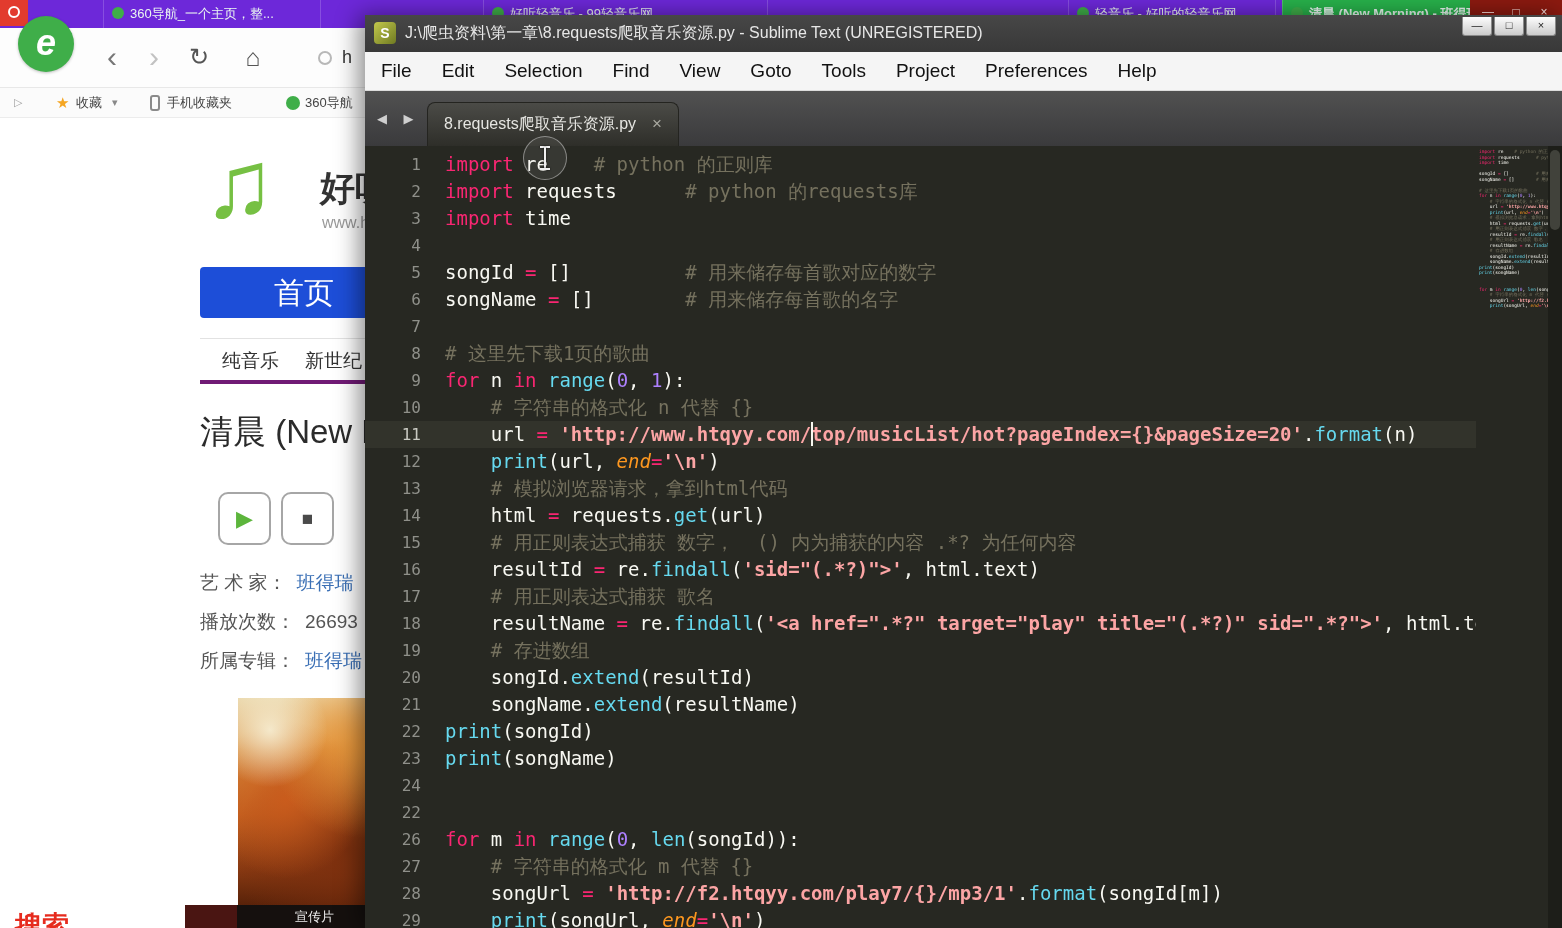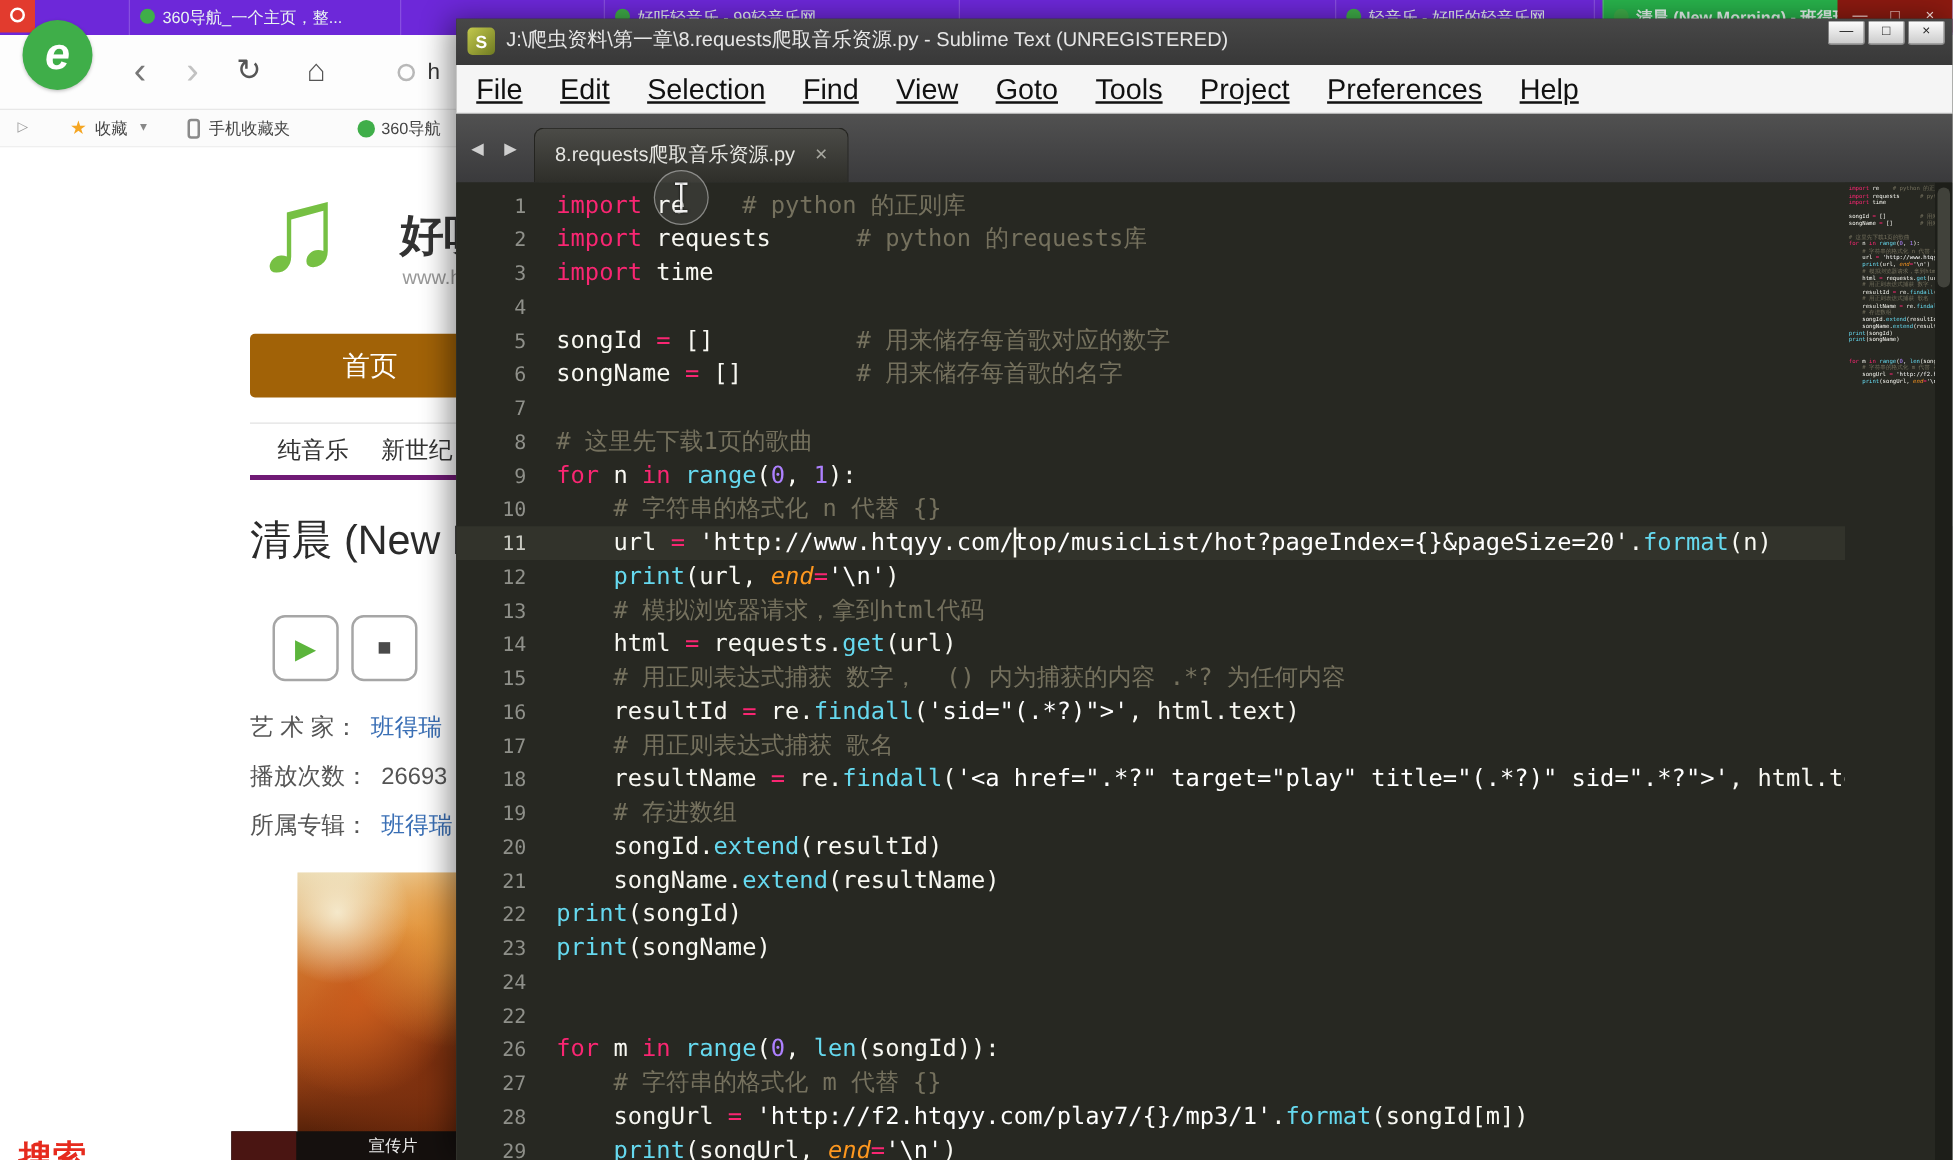--- a/index.html
+++ b/index.html
@@ -42,22 +42,22 @@
   .bm-chev { left:112px; color:#888; font-size:11px; }
   .phone-shape { position:absolute; left:150px; top:7px; width:10px; height:16px; border:2px solid #8a8a8a; border-radius:3px; }
   .bm-mobile { left:167px; }
   .bm-360dot { position:absolute; left:286px; top:8px; width:14px; height:14px; border-radius:50%; background:#3fae49; }
   .bm-360 { left:305px; }
 
   .br-page { position:absolute; left:0; top:118px; width:365px; height:810px; background:#ffffff; overflow:hidden; }
   .music-note { position:absolute; left:203px; top:18px; font-size:96px; color:#76c043; line-height:1; }
   .site-name { position:absolute; left:320px; top:47px; font-size:35px; color:#333; font-weight:bold; white-space:nowrap; }
   .site-url { position:absolute; left:322px; top:96px; font-size:16px; color:#999; white-space:nowrap; }
-  .home-btn { position:absolute; left:200px; top:149px; width:200px; height:51px; background:#a16207; color:#fff;
-              font-size:22px; text-align:left; padding-left:74px; line-height:51px; border-radius:4px; }
+  .home-btn { position:absolute; left:200px; top:149px; width:200px; height:51px; background:#1d4ed8; color:#fff;
+              font-size:30px; text-align:left; padding-left:74px; line-height:51px; border-radius:4px; }
   .pnav-strip { position:absolute; left:200px; top:220px; width:165px; height:46px; border-top:1px solid #e2e2e2; border-bottom:4px solid #701a75; padding-left:22px; line-height:44px; white-space:nowrap; }
   .pnav { display:inline-block; margin-right:26px; font-size:19px; color:#333; }
   .song-title { position:absolute; left:200px; top:292px; font-size:33px; color:#2b2b2b; white-space:nowrap; }
   .pbtn { position:absolute; top:374px; width:53px; height:53px; border:2px solid #a6a6a6; border-radius:10px; background:#fff; text-align:center; line-height:50px; }
   .pbtn-play { left:218px; color:#5cb53c; font-size:22px; }
   .pbtn-stop { left:281px; color:#4a4a4a; font-size:19px; }
   .song-info { position:absolute; left:200px; top:452px; font-size:19px; white-space:nowrap; }
   .inforow { margin-bottom:13px; line-height:26px; }
   .ilabel { color:#555; margin-right:10px; }
   .ival { color:#555; }
@@ -77,38 +77,38 @@
   
   .sublime { position:absolute; left:365px; top:15px; width:1197px; height:913px; box-shadow:-6px 0 22px rgba(0,0,0,.45); background:#272822; }
   .st-titlebar { position:absolute; left:0; top:0; right:0; height:37px; background:linear-gradient(#474747,#383838); }
   .st-icon { position:absolute; left:9px; top:7px; width:22px; height:22px; border-radius:4px;
              background:linear-gradient(135deg,#c3c94c,#6f7a22); color:#fff; font-size:14px; font-weight:bold; text-align:center; line-height:22px; }
   .st-title { position:absolute; left:40px; top:0; height:37px; line-height:36px; color:#e6e6e6; font-size:16px; white-space:nowrap; }
   .st-wc { position:absolute; right:6px; top:0; }
   .st-wc span { display:inline-block; width:30px; height:19px; margin-left:2px; background:linear-gradient(#fdfdfd,#cbcbcb);
                 border:1px solid #8a8a8a; border-top:none; border-radius:0 0 3px 3px; color:#222; font-size:11px; text-align:center; line-height:17px; }
   .st-menubar { position:absolute; left:0; top:37px; right:0; height:39px; background:#f5f5f5; border-bottom:1px solid #dcdcdc; padding-left:4px; }
-  .menu-item { display:inline-block; padding:0 12px; margin-right:6px; font-size:23px; color:#111; line-height:38px;text-decoration:underline; }
+  .menu-item { display:inline-block; padding:0 12px; margin-right:6px; font-size:19px; color:#111; line-height:38px; }
   .st-tabbar { position:absolute; left:0; top:76px; right:0; height:55px; background:linear-gradient(#515151,#3a3a3c); }
   .tarrow { color:#cfcfcf; font-size:13px; line-height:55px; margin-left:12px; display:inline-block; }
   .st-tab { position:absolute; left:62px; top:11px; height:44px; border-radius:8px 8px 0 0;
             background:linear-gradient(#4b4b47,#2e2e29); border:1px solid #242420; border-bottom:none; padding:0 16px; white-space:nowrap; }
   .st-tab .tlabel { color:#e5e5e1; font-size:16px; line-height:42px; }
   .st-tab .tclose { color:#a8a8a0; font-size:17px; line-height:42px; margin-left:16px; }
 
   .st-editor { position:absolute; left:0; top:131px; right:0; bottom:0; background:#272822; overflow:hidden; }
   .code-lines { padding-top:5px; }
   .crow { display:flex; height:27px; font-family:"DejaVu Sans Mono", monospace; font-size:19px; line-height:27px; white-space:pre; }
   .gut { width:56px; flex:none; text-align:right; color:#8f908a; font-size:16px; }
   .ctext { padding-left:24px; }
   .crow.active { background:#32332b; }
   .crow.active .gut { color:#c9cac2; }
   .tk-kw { color:#f92672; }
   .tk-fn { color:#66d9ef; }
-  .tk-st { color:#ffffff; }
+  .tk-st { color:#fca5a5;font-weight:bold; }
   .tk-cm { color:#75715e; }
   .tk-nu { color:#ae81ff; }
   .tk-pm { color:#fd971f; font-style:italic; }
   .tk-pl { color:#f8f8f2; }
 
   .minimap { position:absolute; top:0; bottom:0; right:14px; width:72px; background:#272822; z-index:3; overflow:hidden; }
   .minimap .crow { height:5.5px; line-height:5.5px; font-size:4.5px; }
   .minimap .ctext { padding-left:3px; }
   .minimap .crow.active { background:none; }
   .mm-lines { padding-top:3px; }

